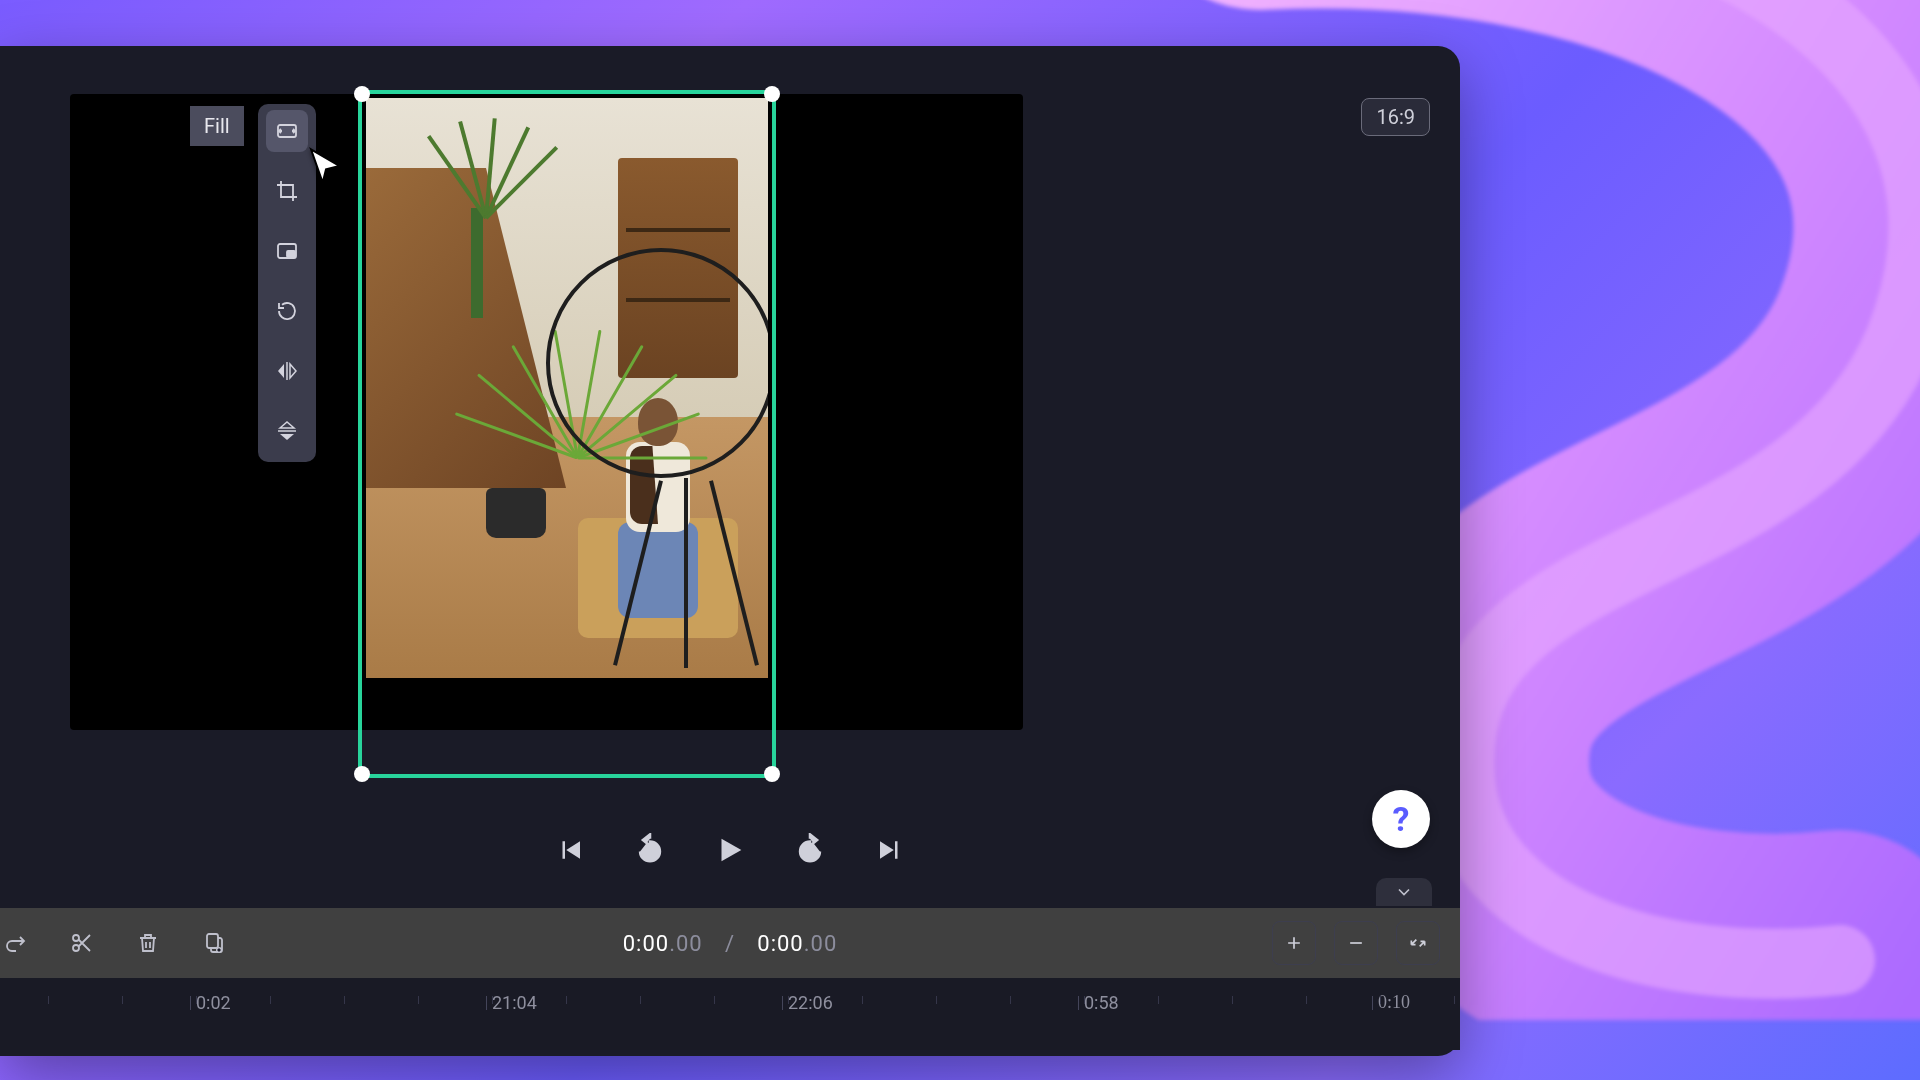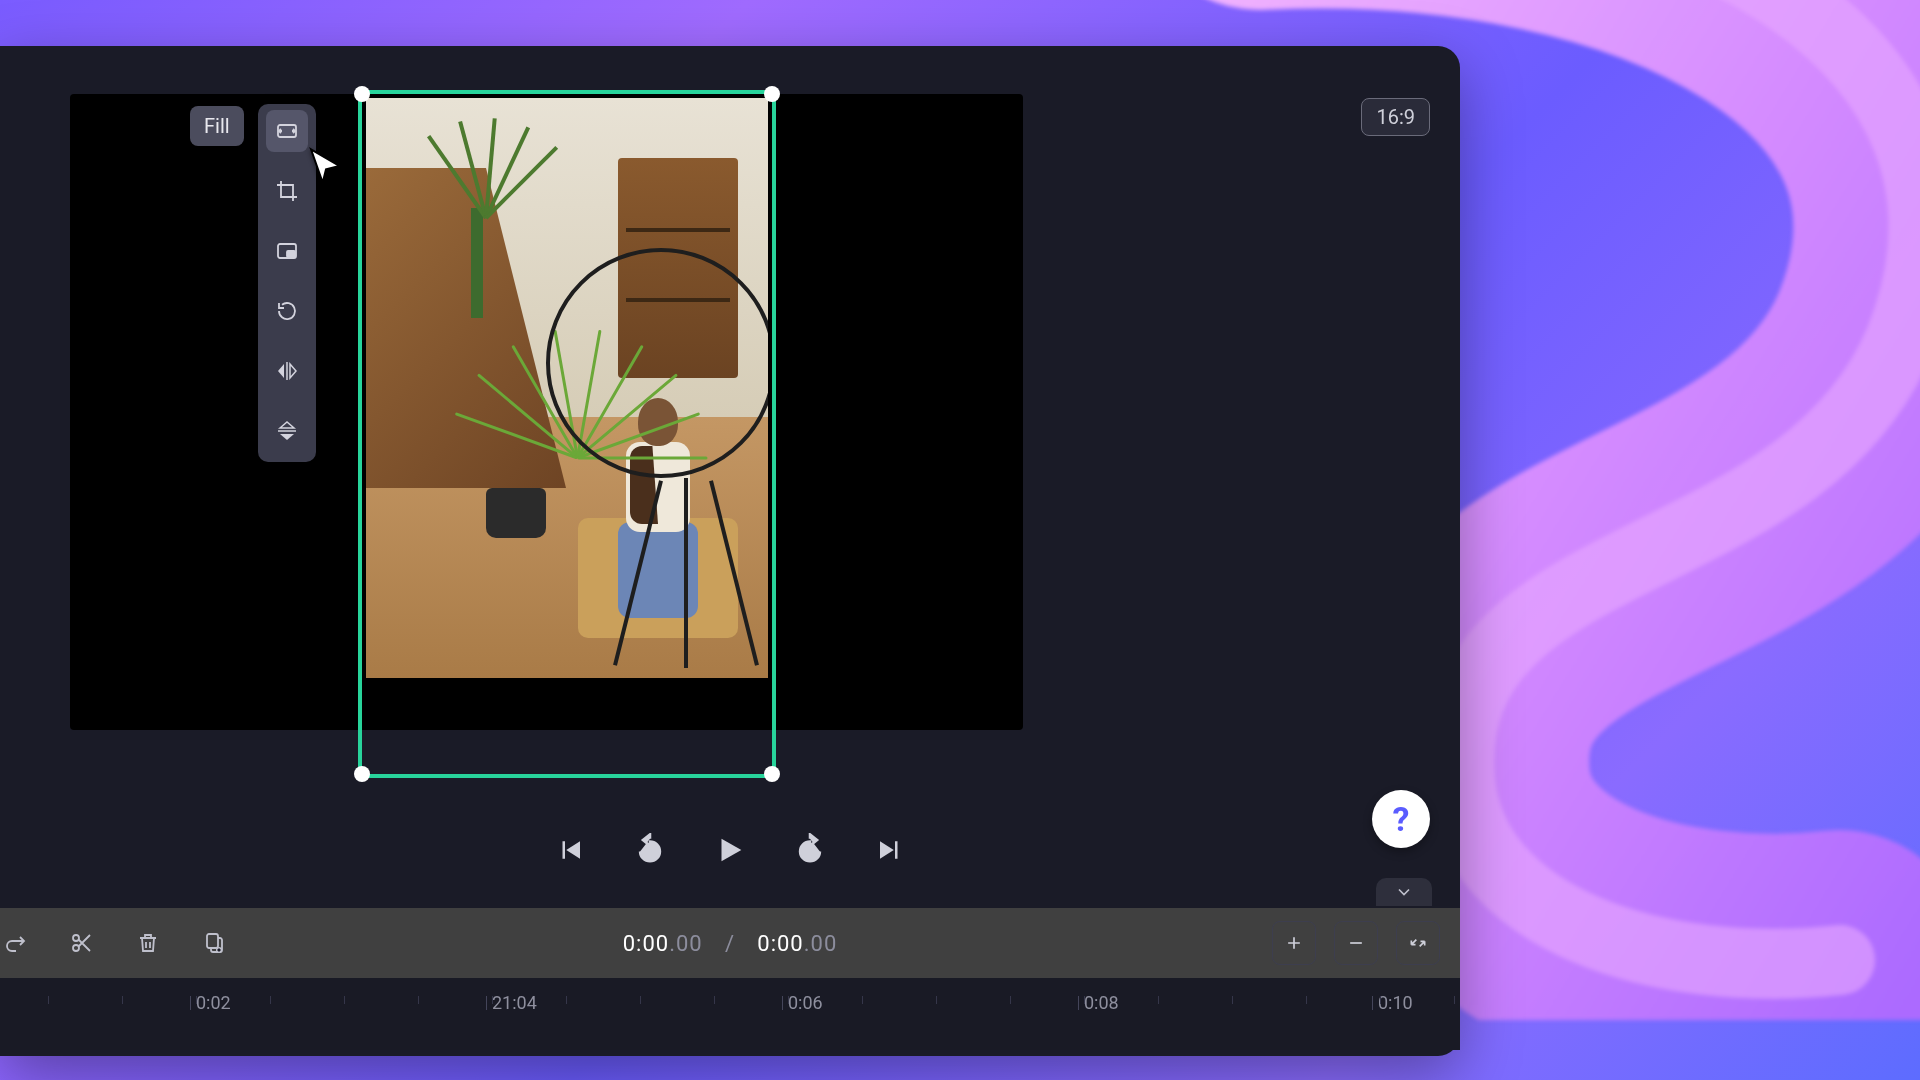--- a/index.html
+++ b/index.html
@@ -108,21 +108,21 @@
     display:flex; align-items:center; justify-content:center;
     color:#d3d3dd; cursor:pointer;
   }
   .tool-btn.active { background:#55566a; }
   .tool-btn svg { width:24px; height:24px; stroke:#d3d3dd; fill:none; stroke-width:1.8; }
   .tool-btn.flip svg { fill:#d3d3dd; stroke:none; }
 
   .tooltip {
     position:absolute; top:60px; left:190px;
     background:#4b4c5d; color:#e8e8ee; font-size:20px;
-    padding: 8px 14px; border-radius:8px;
+    padding: 8px 14px; border-radius:0;
   }
 
   .cursor {
     position:absolute; top:100px; left:306px; width:40px; height:40px;
     pointer-events:none;
   }
   .cursor svg { width:40px; height:40px; filter: drop-shadow(0 2px 2px rgba(0,0,0,0.5)); }
 
   .aspect-badge {
     position:absolute; top:52px; right:30px;
@@ -395,23 +395,23 @@
         <svg viewBox="0 0 24 24">
             <path d="M4 14l6-6 M4 14v-5 M4 14h5 M20 10l-6 6 M20 10v5 M20 10h-5"></path>
           </svg>
       </div>
     </div>
   </div>
 
   <div class="ruler" id="ruler">
       <div class="tick" style="left: 196px;">0:02</div>
       <div class="tick" style="left: 492px;">21:04</div>
-      <div class="tick" style="left: 788px;">0:06</div>
-      <div class="tick" style="left: 1084px;">0:08</div>
-      <div class="tick" style="left: 1378px;">0:10</div>
+      <div class="tick" style="left: 788px;">22:06</div>
+      <div class="tick" style="left: 1084px;">0:58</div>
+      <div class="tick" style="left: 1378px; font-family: Liberation Serif, serif;">0:10</div>
       <div class="minor" style="left: 48px;"></div>
       <div class="minor" style="left: 122px;"></div>
       <div class="minor" style="left: 196px;"></div>
       <div class="minor" style="left: 270px;"></div>
       <div class="minor" style="left: 344px;"></div>
       <div class="minor" style="left: 418px;"></div>
       <div class="minor" style="left: 492px;"></div>
       <div class="minor" style="left: 566px;"></div>
       <div class="minor" style="left: 640px;"></div>
       <div class="minor" style="left: 714px;"></div>

